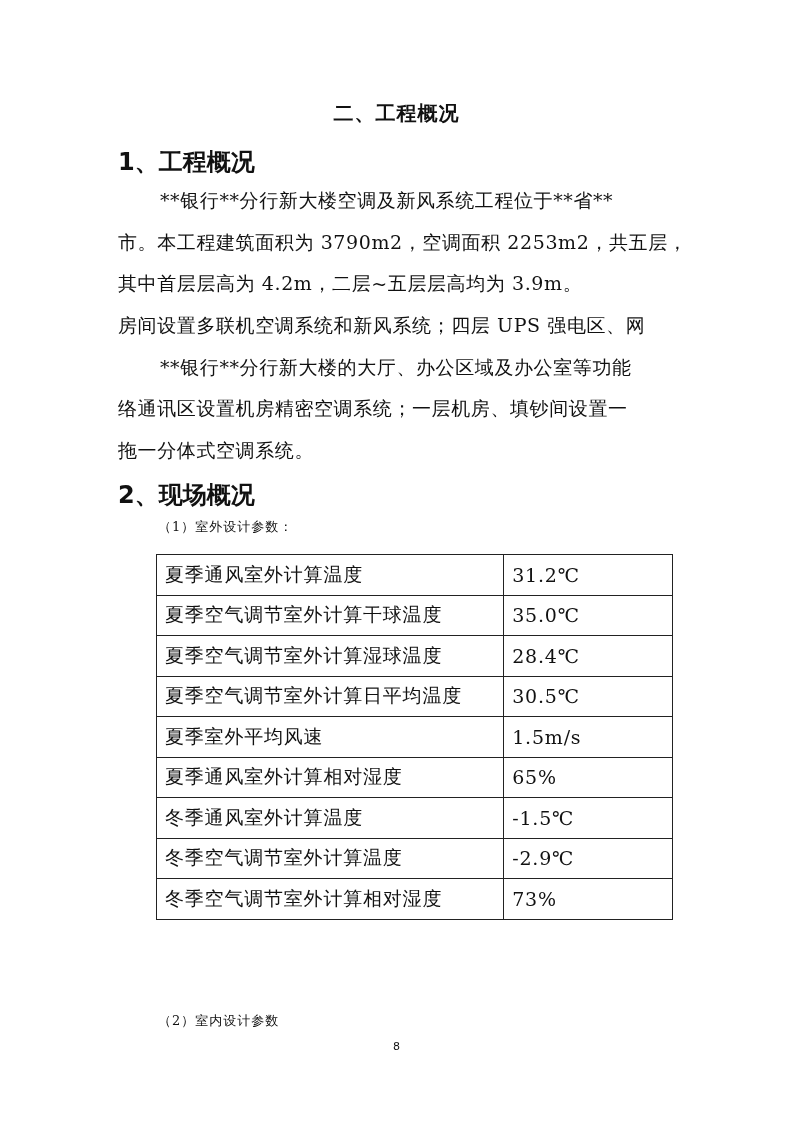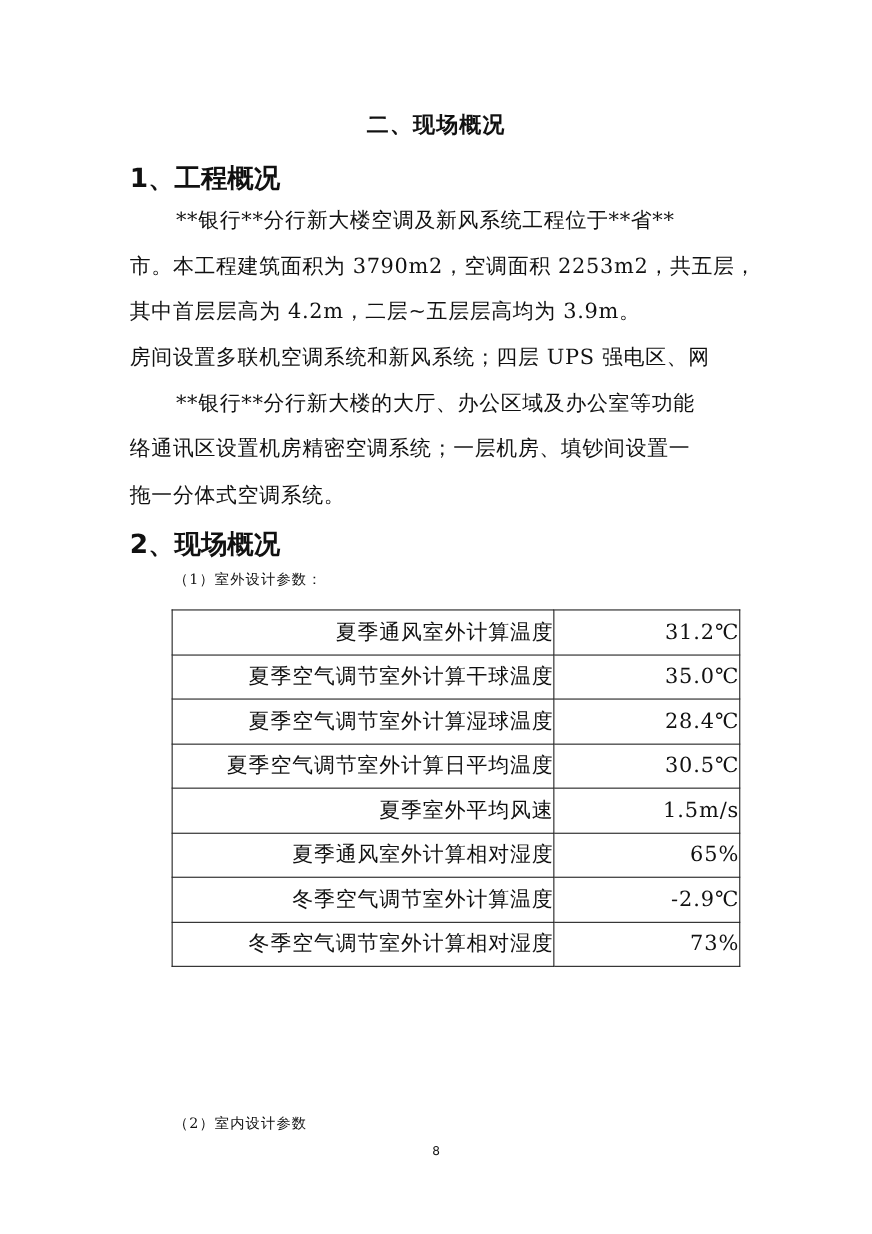--- a/index.html
+++ b/index.html
@@ -9,33 +9,33 @@
   .title { position: absolute; top: 100px; left: 0; width: 793px; text-align: center;
            font-family: "DejaVu Sans", "Liberation Sans", sans-serif; font-weight: bold;
            font-size: 20px; letter-spacing: 1px; }
   .h2 { position: absolute; left: 118px; font-family: "DejaVu Sans", "Liberation Sans", sans-serif;
         font-weight: bold; font-size: 24px; }
   .para { position: absolute; left: 118px; width: 560px; font-size: 19px; line-height: 41.5px;
           text-align: justify; text-indent: 42px; letter-spacing: 0.6px; }
   .para span.line { display: block; white-space: nowrap; }
   .sub { position: absolute; left: 158px; font-size: 13px; letter-spacing: 1px; }
   table.params { position: absolute; left: 156px; top: 554px; width: 517px;
-                 border-collapse: collapse; text-align: right; }
+                 border-collapse: collapse; }
   table.params td { border: 1.5px solid #222; height: 40.5px; padding: 0 0 0 8px;
                     font-size: 19px; letter-spacing: 0.8px; vertical-align: middle; box-sizing: border-box; }
   table.params td.k { width: 348px; }
   table.params td.v { width: 169px; }
   .pagenum { position: absolute; top: 1040px; left: 0; width: 793px; text-align: center;
              font-family: "DejaVu Sans", "Liberation Sans", sans-serif; font-size: 11px; }
 </style>
 </head>
 <body>
 
 <div class="page">
-  <div class="title">二、现场概况</div>
+  <div class="title">二、工程概况</div>
 
   <div class="h2" style="top:146px;">1、工程概况</div>
 
   <div class="para" style="top:180px;">
     <span class="line">**银行**分行新大楼空调及新风系统工程位于**省**</span>
     <span class="line" style="margin-left:-42px;">市。本工程建筑面积为 3790m2，空调面积 2253m2，共五层，</span>
     <span class="line" style="margin-left:-42px;">其中首层层高为 4.2m，二层~五层层高均为 3.9m。</span>
   </div>
 
   <div class="para" style="top:305px;">
@@ -69,20 +69,24 @@
       </tr>
       <tr>
         <td class="k">夏季室外平均风速</td>
         <td class="v">1.5m/s</td>
       </tr>
       <tr>
         <td class="k">夏季通风室外计算相对湿度</td>
         <td class="v">65%</td>
       </tr>
       <tr>
+        <td class="k">冬季通风室外计算温度</td>
+        <td class="v">-1.5℃</td>
+      </tr>
+      <tr>
         <td class="k">冬季空气调节室外计算温度</td>
         <td class="v">-2.9℃</td>
       </tr>
       <tr>
         <td class="k">冬季空气调节室外计算相对湿度</td>
         <td class="v">73%</td>
       </tr>
     </tbody>
   </table>
 

